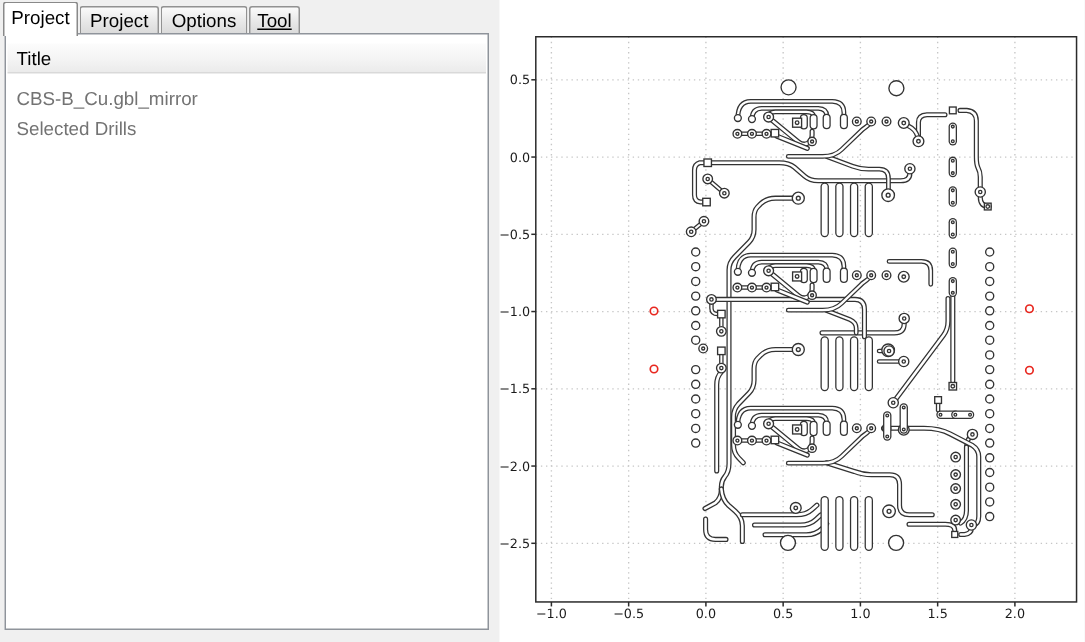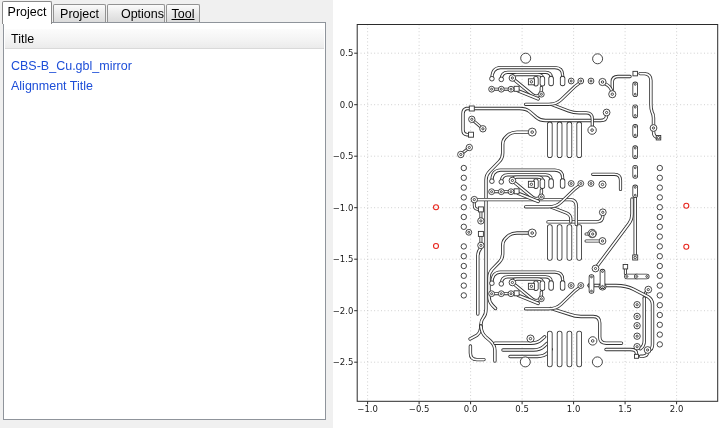--- a/index.html
+++ b/index.html
@@ -13,45 +13,45 @@
          border-top-left-radius:2px; border-top-right-radius:2px;
          background:linear-gradient(#fbfbfb, #eaeaea 45%, #d9d9d9);
          font-size:12.5px; color:#000; text-align:center; line-height:18px; }
   .tab.active { top:0; height:23px; background:#ffffff; border-color:#898989; z-index:3; line-height:21px; }
   .pane { position:absolute; left:3px; top:22px; width:323px; height:398px;
           border:1px solid #8f949b; background:#ffffff;padding-left:40px; }
   .tree { position:absolute; left:1px; top:1px; right:1px; bottom:1px; background:#fff; }
   .tree-header { position:absolute; left:0; top:5px; width:100%; height:20px;
                  background:linear-gradient(#fcfcfc,#f4f4f4 55%, #ebebeb);
                  border-bottom:1px solid #d9d9d9; font-size:12.5px; color:#000; line-height:20px; padding-left:6px; }
-  .tree-item { position:absolute; left:0; width:100%; height:20px; font-size:12.5px; color:#1d4ed8;
+  .tree-item { position:absolute; left:0; width:100%; height:20px; font-size:12.5px; color:#737373;
                line-height:20px; padding-left:6px; background:#fff; }
 
   
   .canvas { position:absolute; left:0; top:0; width:723px; height:428px; pointer-events:none; }
   .canvas-bg { position:absolute; left:333px; top:0; width:390px; height:428px; background:#ffffff; }
   #plot-svg { position:absolute; left:0; top:0; }
   svg text { font-family:"DejaVu Sans", sans-serif; }
 </style>
 </head>
 <body>
 
 <div class="left-panel">
   <div class="tabbar" id="tabbar">
       <div class="tab active" style="left: 0px; width: 50px;">Project</div>
       <div class="tab" style="left: 51px; width: 53px;">Project</div>
-      <div class="tab" style="left: 105px; width: 58px; text-align: right;">Options</div>
+      <div class="tab" style="left: 105px; width: 58px;">Options</div>
       <div class="tab" style="left: 164px; width: 34px; text-decoration: underline;">Tool</div>
     </div>
   <div class="pane">
     <div class="tree">
       <div class="tree-header">Title</div>
       <div id="tree-items">
           <div class="tree-item" style="top: 31.5px;">CBS-B_Cu.gbl_mirror</div>
-          <div class="tree-item" style="top: 51.5px;">Alignment Title</div>
+          <div class="tree-item" style="top: 51.5px;">Selected Drills</div>
         </div>
     </div>
   </div>
 </div>
 
 <div class="canvas">
   <div class="canvas-bg"></div>
   <svg id="plot-svg" width="723" height="428" viewBox="0 0 723 428">
       <g>
         <line x1="367.6" y1="24.5" x2="367.6" y2="401.3" stroke="#c6c6c6" stroke-width="0.9" stroke-dasharray="0.9 2.5"></line>

